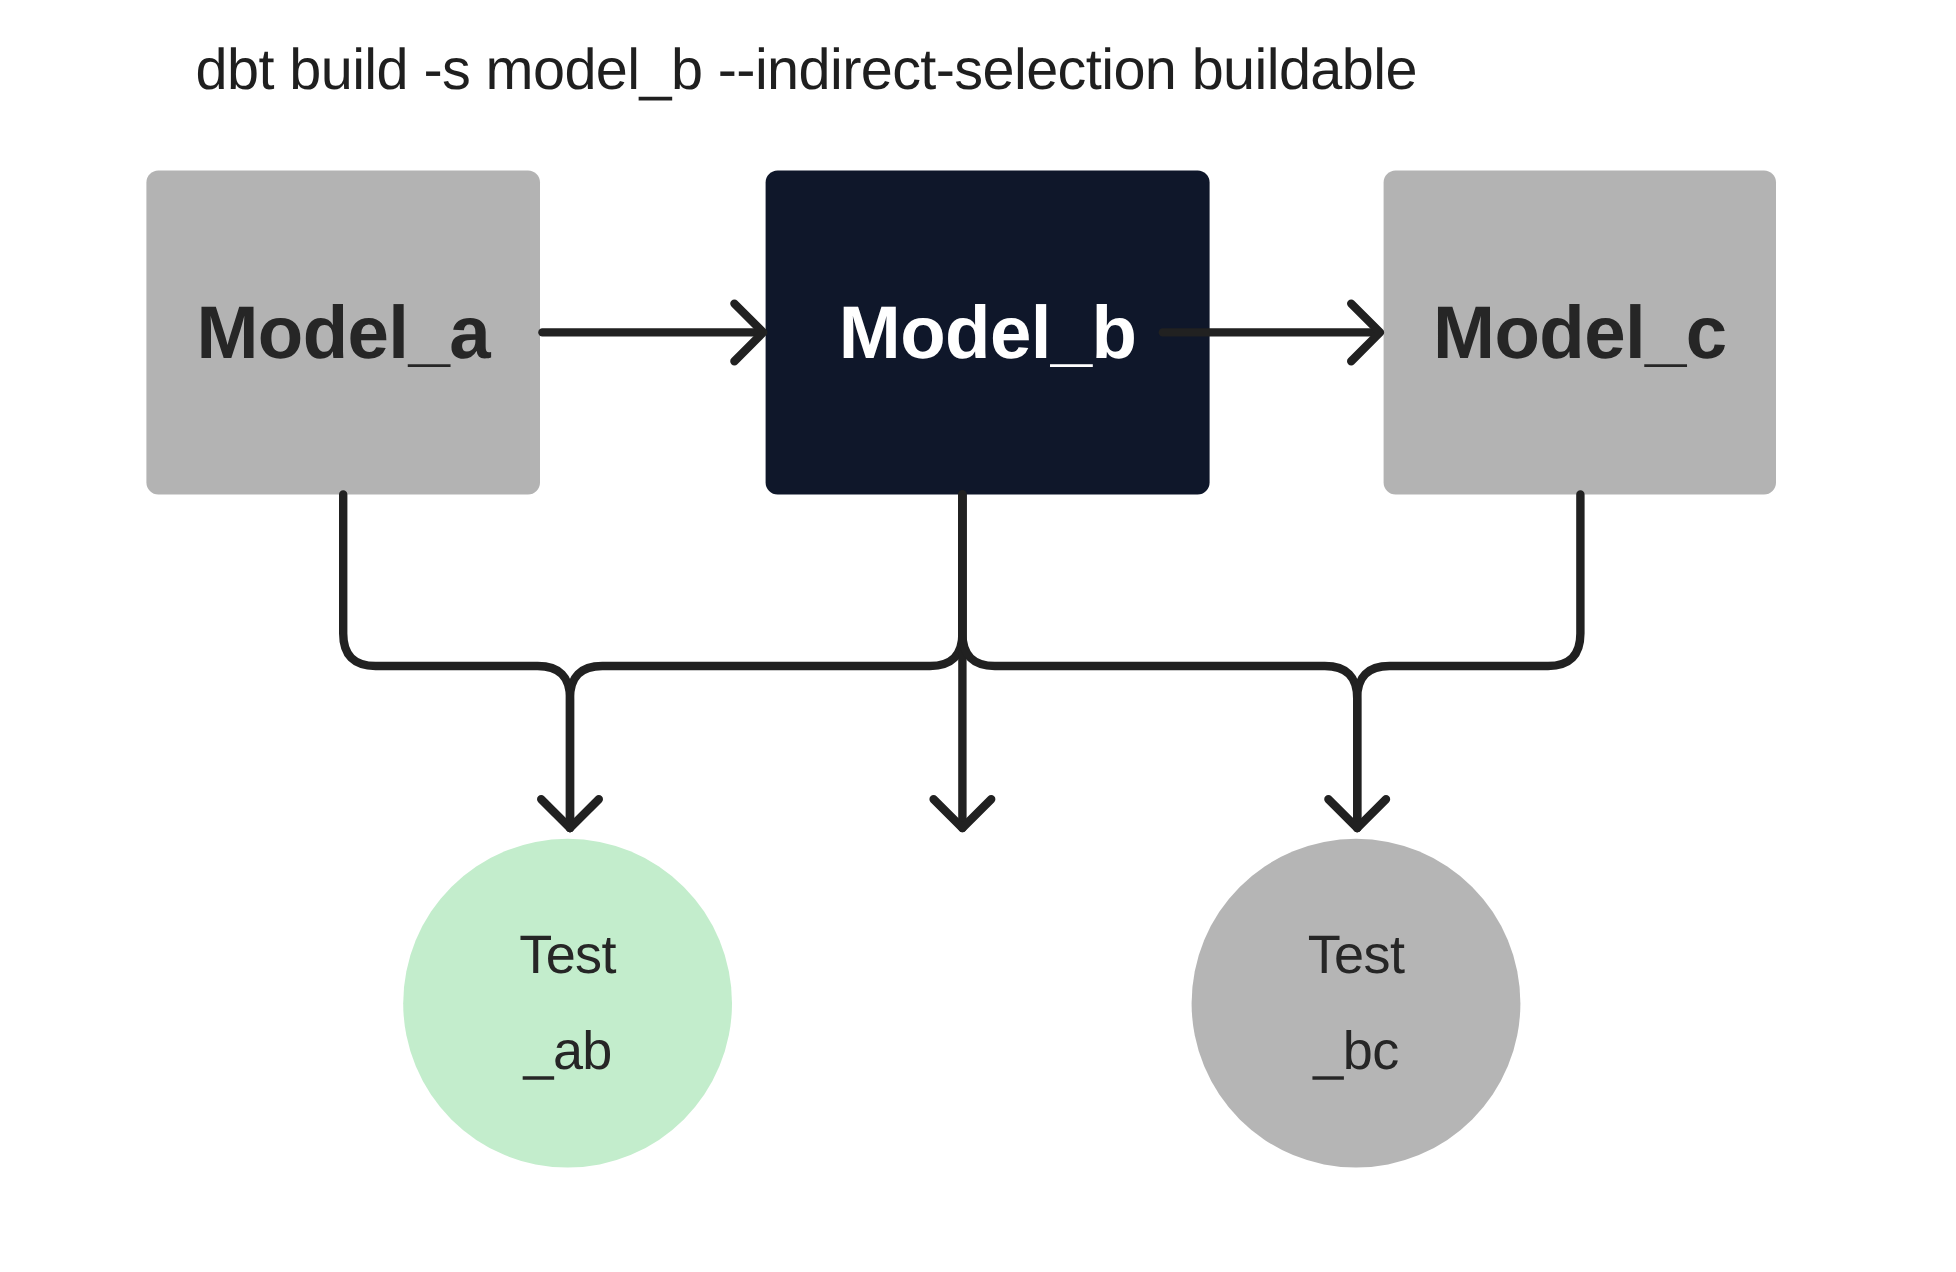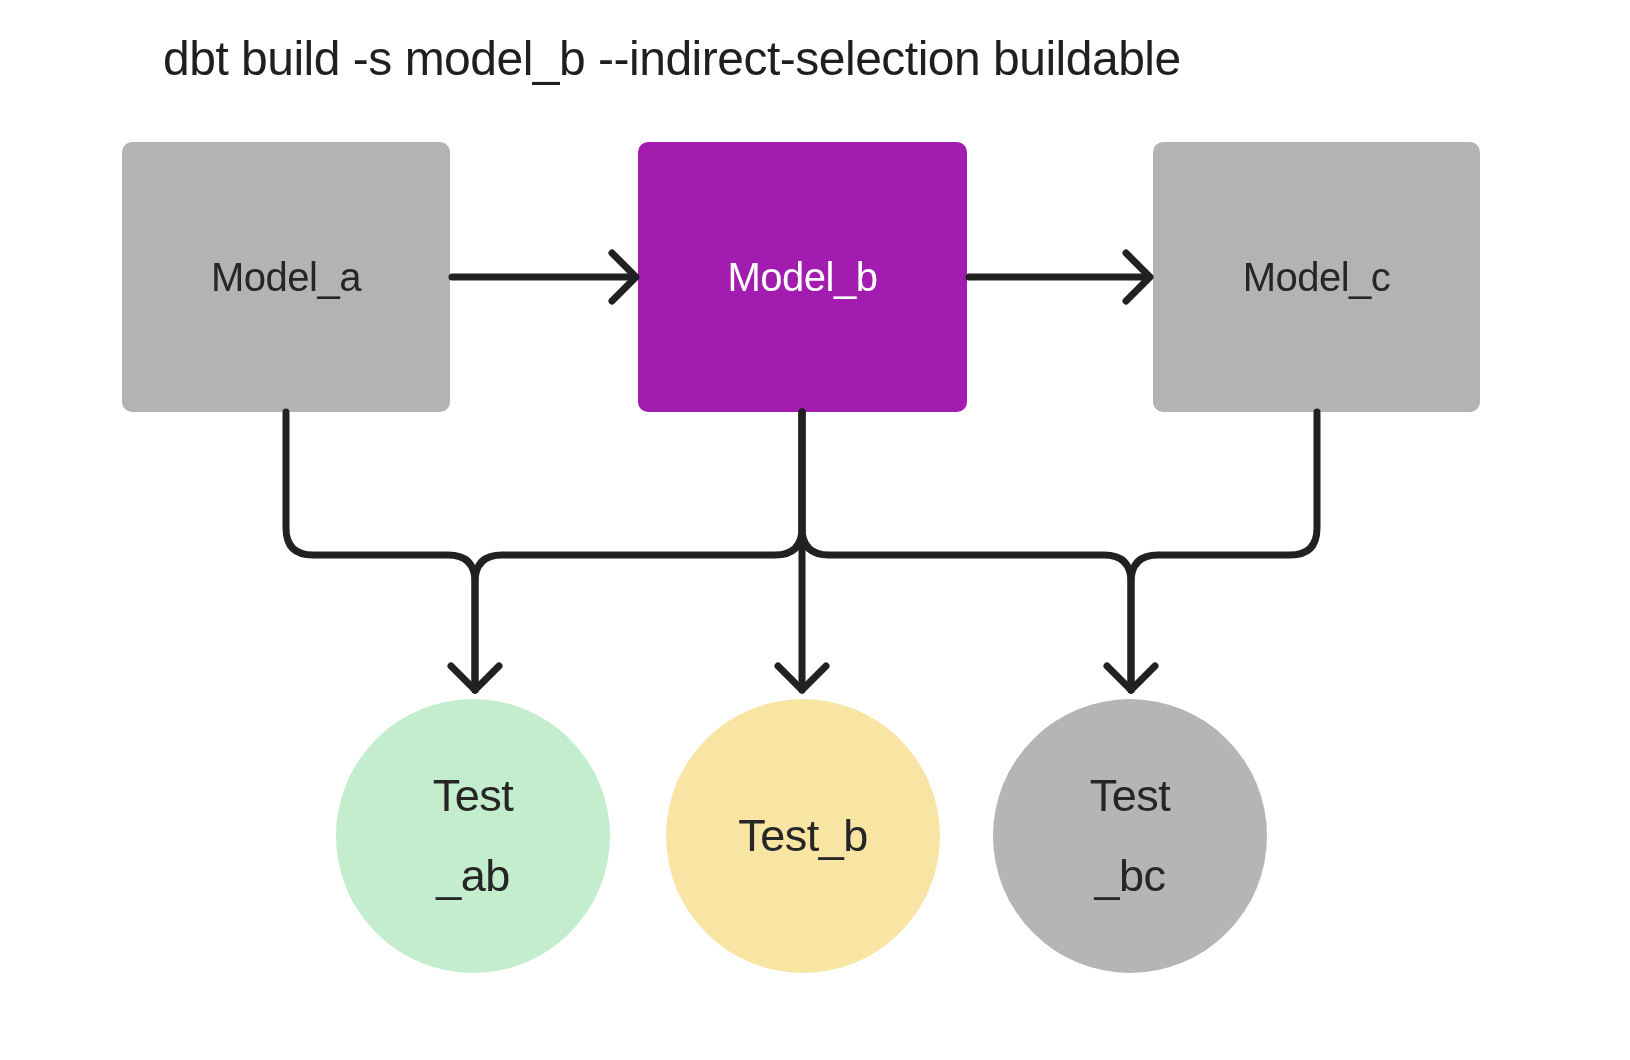--- a/index.html
+++ b/index.html
@@ -23,26 +23,26 @@
     white-space: nowrap;
   }
   .node-box {
     position: absolute;
     top: 142px;
     height: 270px;
     border-radius: 10px;
     display: flex;
     align-items: center;
     justify-content: center;
-    font-size: 40px;
-    font-weight: 400;
+    font-size: 62px;
+    font-weight: 700;
     letter-spacing: -0.5px;
   }
   .box-a { left: 122px;  width: 328px; background: #b3b3b3; color: #262626; }
-  .box-b { left: 638px;  width: 329px; background: #a21caf; color: #ffffff; }
+  .box-b { left: 638px;  width: 370px; background: #0f172a; color: #ffffff; }
   .box-c { left: 1153px; width: 327px; background: #b3b3b3; color: #262626; align-items: center; }
 
   .connector-layer {
     position: absolute;
     left: 0; top: 0;
     width: 1630px;
     height: 1060px;
   }
   .edge {
     fill: none;
@@ -114,22 +114,19 @@
     <path class="edge" d="M451 666 L475 690 L499 666"></path>
     <path class="edge" d="M778 666 L802 690 L826 666"></path>
     <path class="edge" d="M1107 666 L1131 690 L1155 666"></path>
   </svg>
 
   <div class="test-circle circle-ab">
     <span class="test-line">Test</span>
     <span class="test-line">_ab</span>
   </div>
 
-  <div class="test-circle circle-b">
-    <span class="test-line">Test_b</span>
-  </div>
 
   <div class="test-circle circle-bc">
     <span class="test-line">Test</span>
     <span class="test-line">_bc</span>
   </div>
 
 </div>
 
 </body></html>

